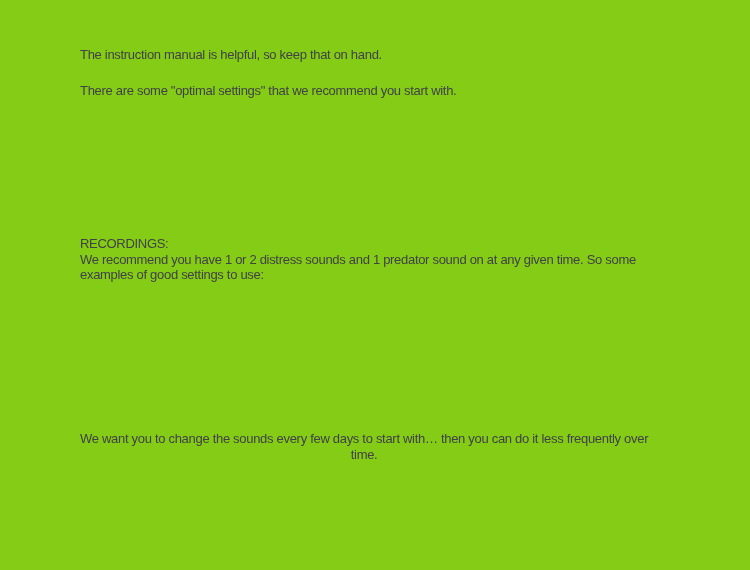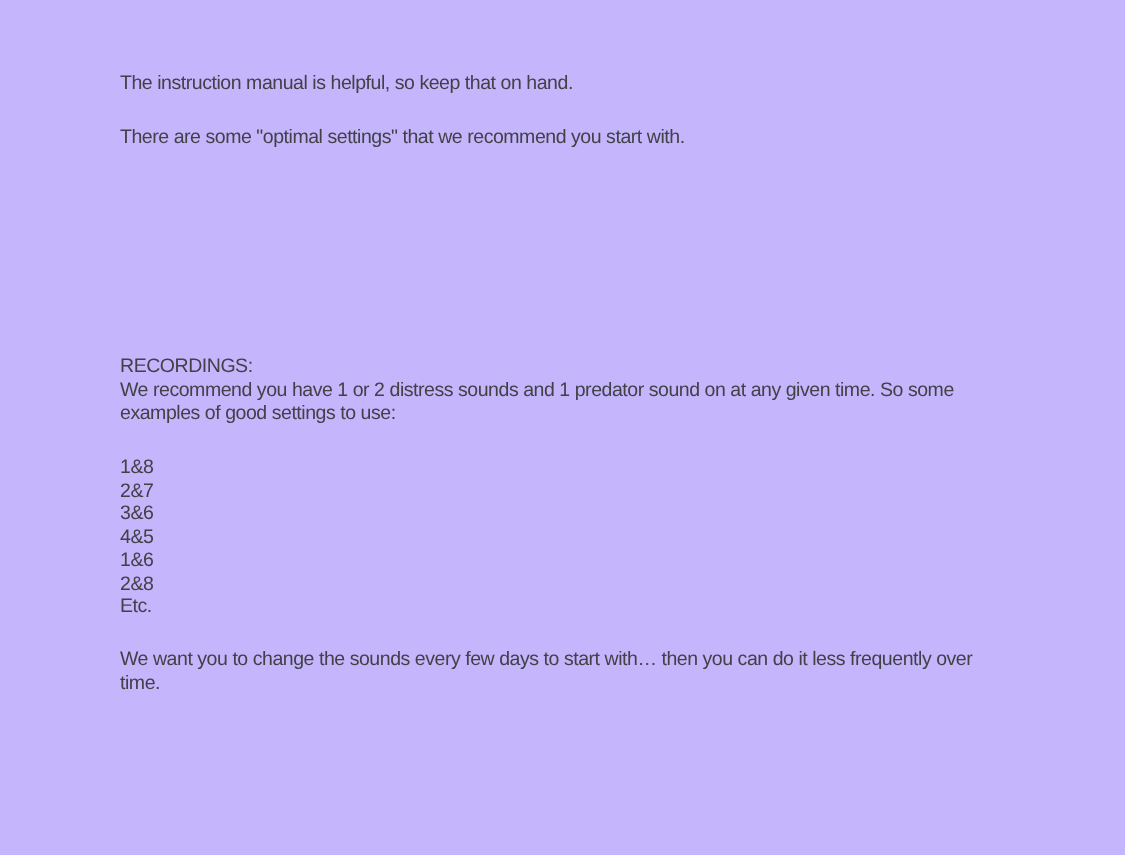--- a/index.html
+++ b/index.html
@@ -7,53 +7,46 @@
     padding: 0;
     width: 750px;
     height: 570px;
     background: #ffffff;
     overflow: hidden;
   }
   .page {
     position: relative;
     width: 750px;
     height: 570px;
-    background: #c4b5fd;
+    background: #84cc16;
     font-family: "Liberation Sans", sans-serif;
   }
   .para {
     position: absolute;
     left: 80px;
     margin: 0;
     white-space: pre;
     font-size: 13px;
     line-height: 15.5px;
     letter-spacing: -0.3px;
     color: #414146;
   }
   #p0 { top: 47px; }
   #p1 { top: 83px; }
   #p2 { top: 117px; }
   #p3 { top: 185px; }
   #p4 { top: 236px; }
   #p5 { top: 303px; }
-  #p6 { top: 431px; }
+  #p6 { top: 431px; text-align: center; }
   #p7 { top: 482px; }
 </style>
 </head>
 <body>
 
 <div class="page">
   <p class="para" id="p0">The instruction manual is helpful, so keep that on hand.</p>
   <p class="para" id="p1">There are some "optimal settings" that we recommend you start with.</p>
   <p class="para" id="p4">RECORDINGS:
 We recommend you have 1 or 2 distress sounds and 1 predator sound on at any given time. So some
 examples of good settings to use:</p>
-  <p class="para" id="p5">1&amp;8
-2&amp;7
-3&amp;6
-4&amp;5
-1&amp;6
-2&amp;8
-Etc.</p>
   <p class="para" id="p6">We want you to change the sounds every few days to start with… then you can do it less frequently over
 time.</p>
 </div>
 
 </body></html>

